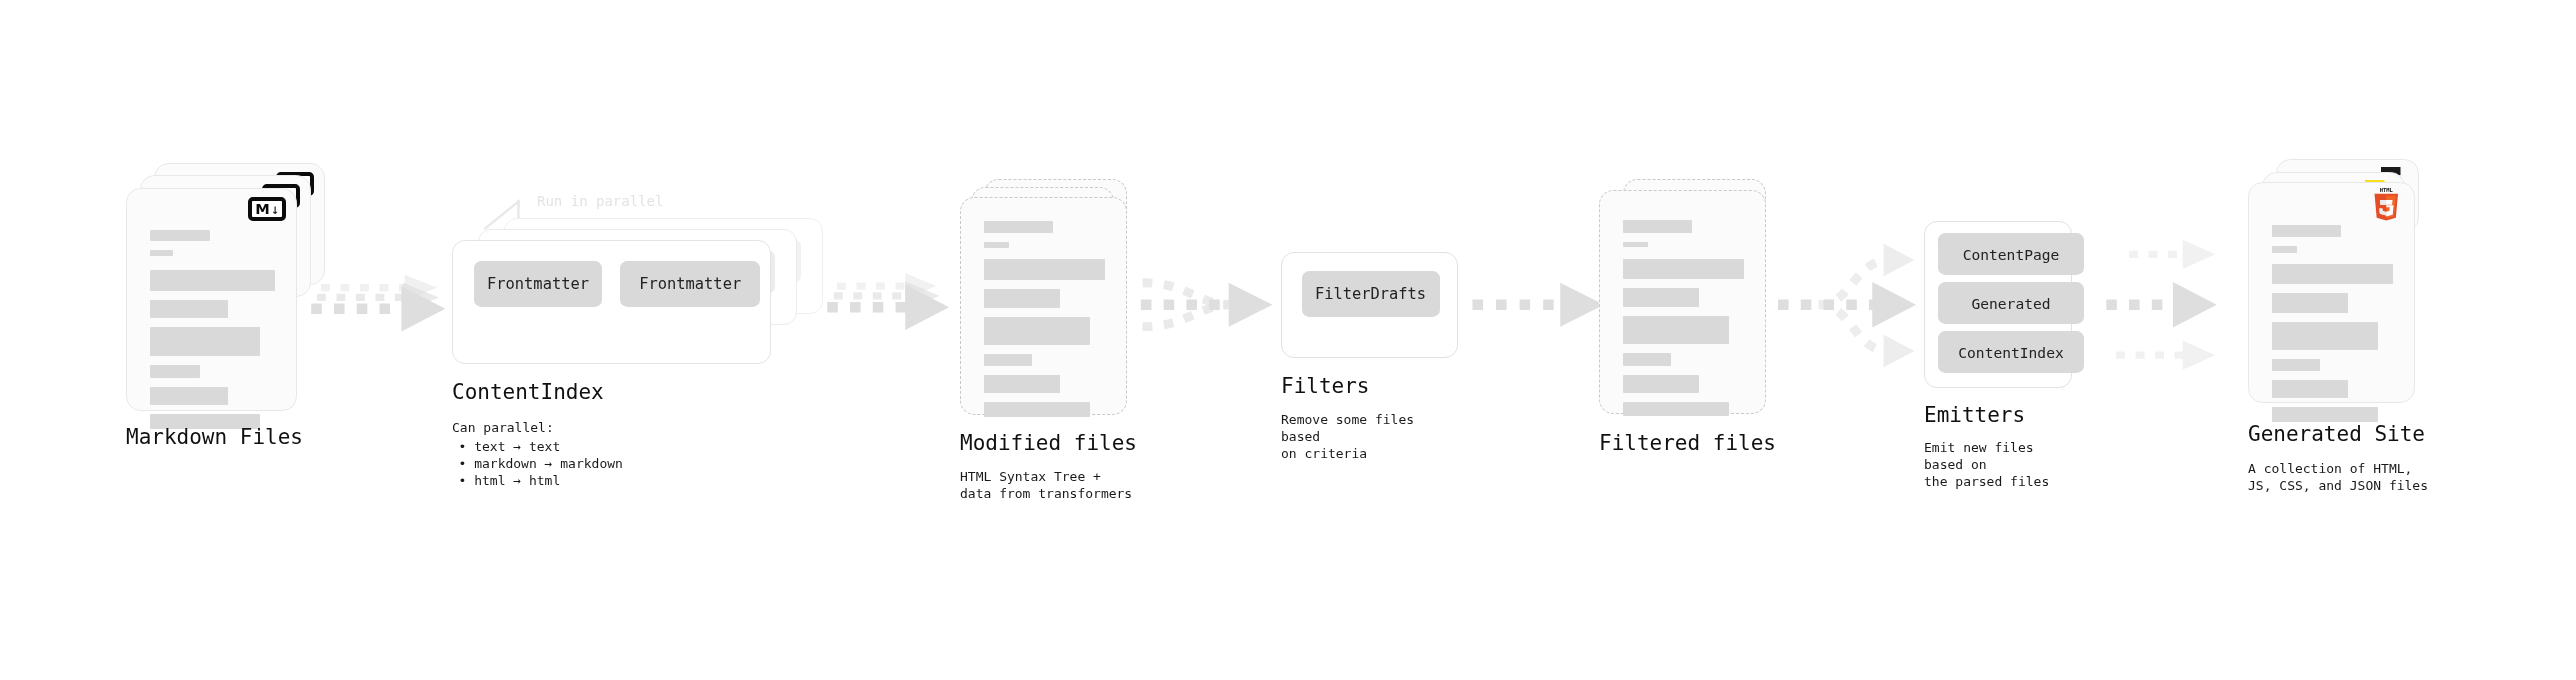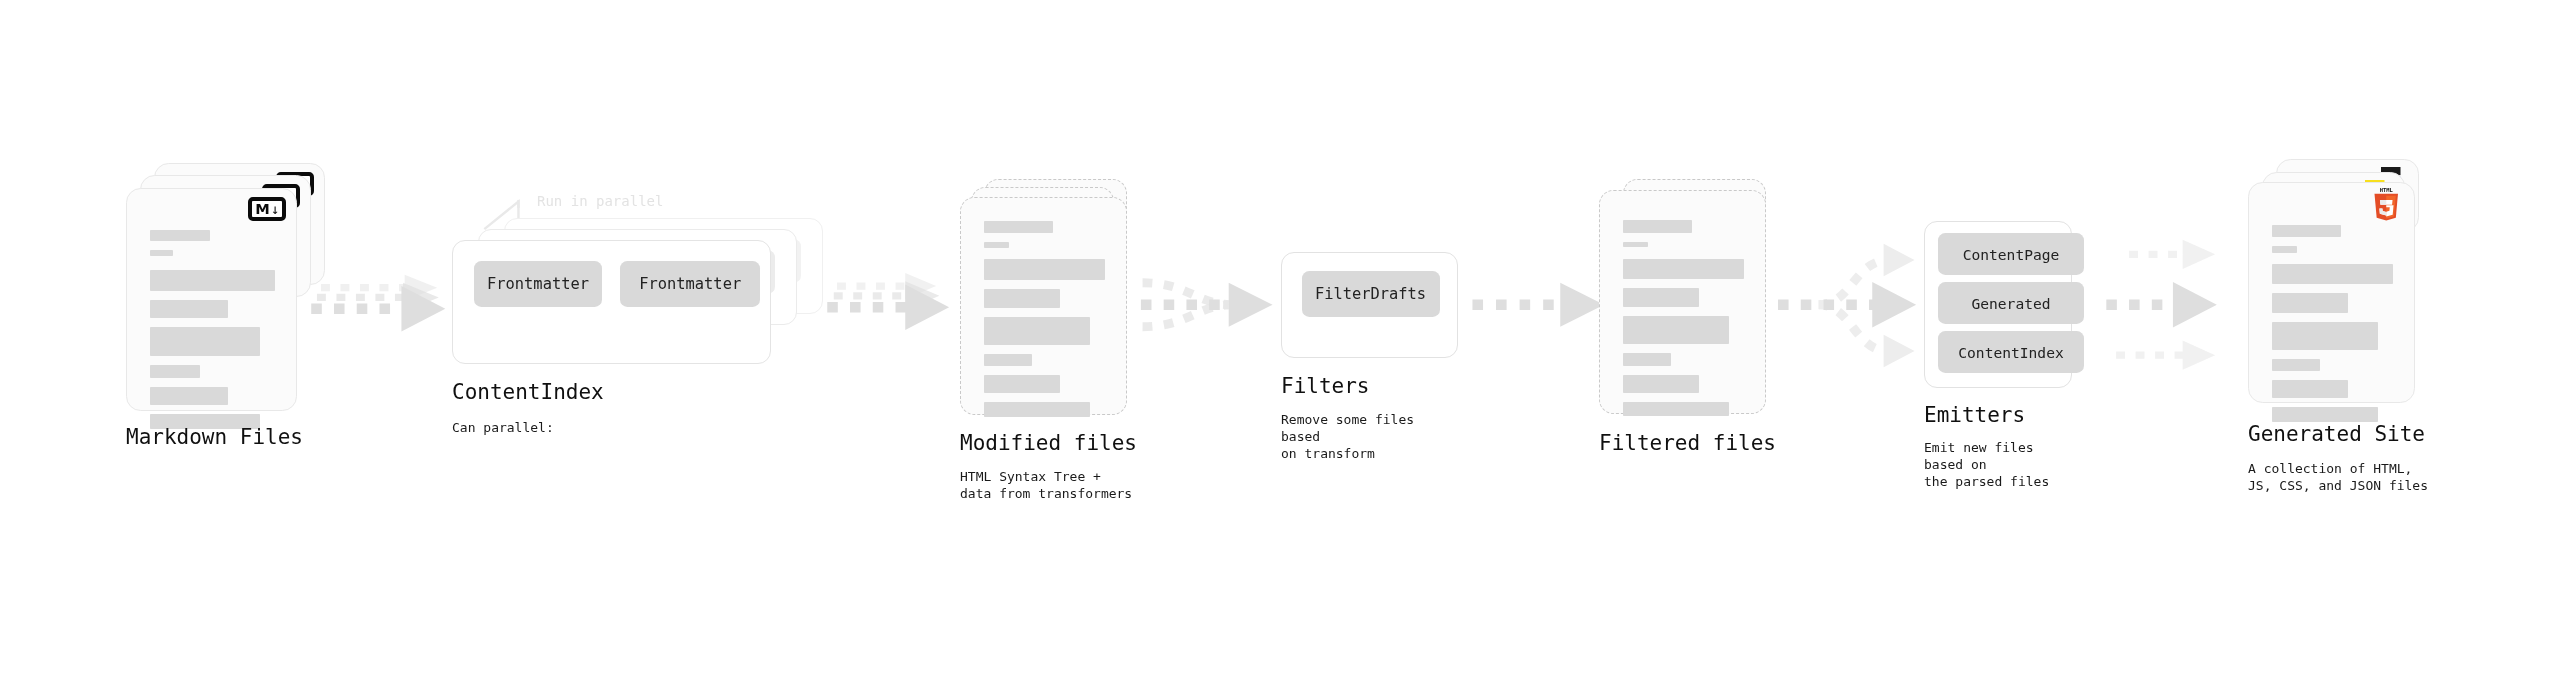--- a/index.html
+++ b/index.html
@@ -296,20 +296,25 @@
         <div class="chip ghost" style="right:21px; top:19.5px; width:119px; height:44px;"></div>
       </div>
       <div class="procbox" style="left:0px; top:45px; width:319px; height:124px; border-color:#e4e4e4;">
         <div class="chip" style="left:21px; top:19.5px; width:128px; height:46px; font-size:15.4px;">Frontmatter</div>
         <div class="chip" style="right:9.8px; top:19.5px; width:140px; height:46px; font-size:15.4px;">Frontmatter</div>
       </div>
     </div>
 
     <div class="title" style="left:0px; top:185px;">ContentIndex</div>
     <div class="sub" style="left:0px; top:224px;">Can parallel:</div>
+    <div class="bullets" style="left:6.5px; top:243px;">
+      <div class="bl">• text → text</div>
+      <div class="bl">• markdown → markdown</div>
+      <div class="bl">• html → html</div>
+    </div>
   </div>
 
   <div class="node" style="left:960px; top:179px;">
     <div class="doc-stack" style="width:187px; height:252px;">
       <div class="doc dashed" style="left:24.4px; top:0px; width:143px; height:49px;"></div>
       <div class="doc dashed" style="left:11.4px; top:8.1px; width:143px; height:49px;"></div>
       <div class="doc dashed" style="left:0px; top:18px; width:167px; height:218px;">
         <div class="lines" style="top:23px;">
           <div class="bar" style="width:57%; height:12.2px;"></div>
           <div class="bar" style="width:21%; height:5.7px; margin-bottom:11.4px;"></div>
@@ -326,21 +331,21 @@
     <div class="sub" style="left:0px; top:289px;">HTML Syntax Tree +
 data from transformers</div>
   </div>
 
   <div class="node" style="left:1281px; top:252px;">
     <div class="procbox" style="position:relative; left:0; top:0; width:177px; height:106px;">
       <div class="chip" style="left:19.5px; top:18px; width:138px; height:46px; font-size:15.4px;">FilterDrafts</div>
     </div>
     <div class="title" style="left:0px; top:122px;">Filters</div>
     <div class="sub" style="left:0px; top:159px;">Remove some files based
-on transform</div>
+on criteria</div>
   </div>
 
   <div class="node" style="left:1599px; top:179px;">
     <div class="doc-stack" style="width:187px; height:252px;">
       <div class="doc dashed" style="left:24.4px; top:0px; width:143px; height:49px;"></div>
       <div class="doc dashed" style="left:0px; top:11.4px; width:167px; height:224px;">
         <div class="lines" style="top:29px;">
           <div class="bar" style="width:57%; height:12.2px;"></div>
           <div class="bar" style="width:21%; height:5.7px; margin-bottom:11.4px;"></div>
           <div class="bar" style="width:100%; height:20.3px;"></div>

